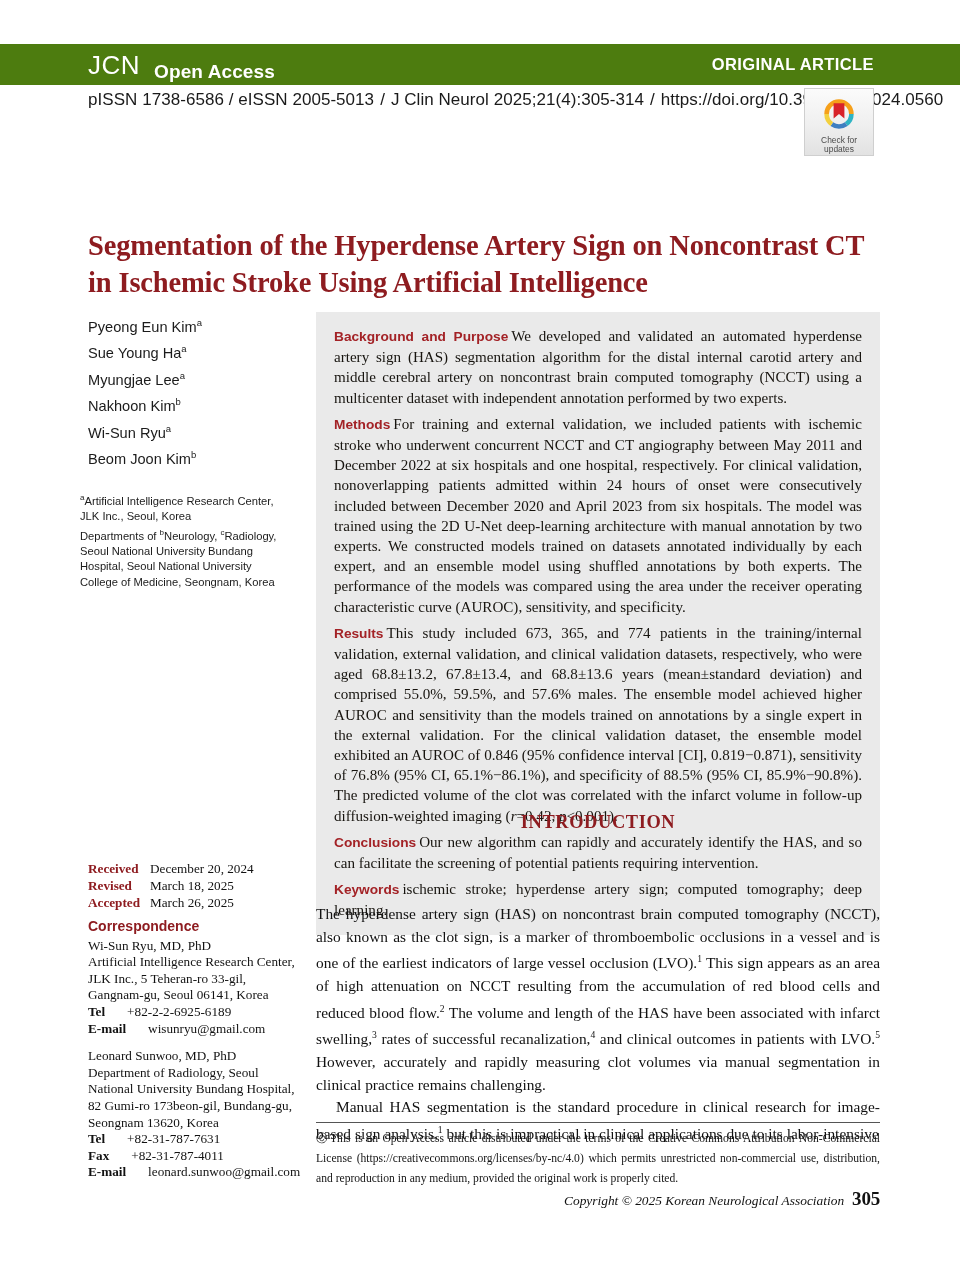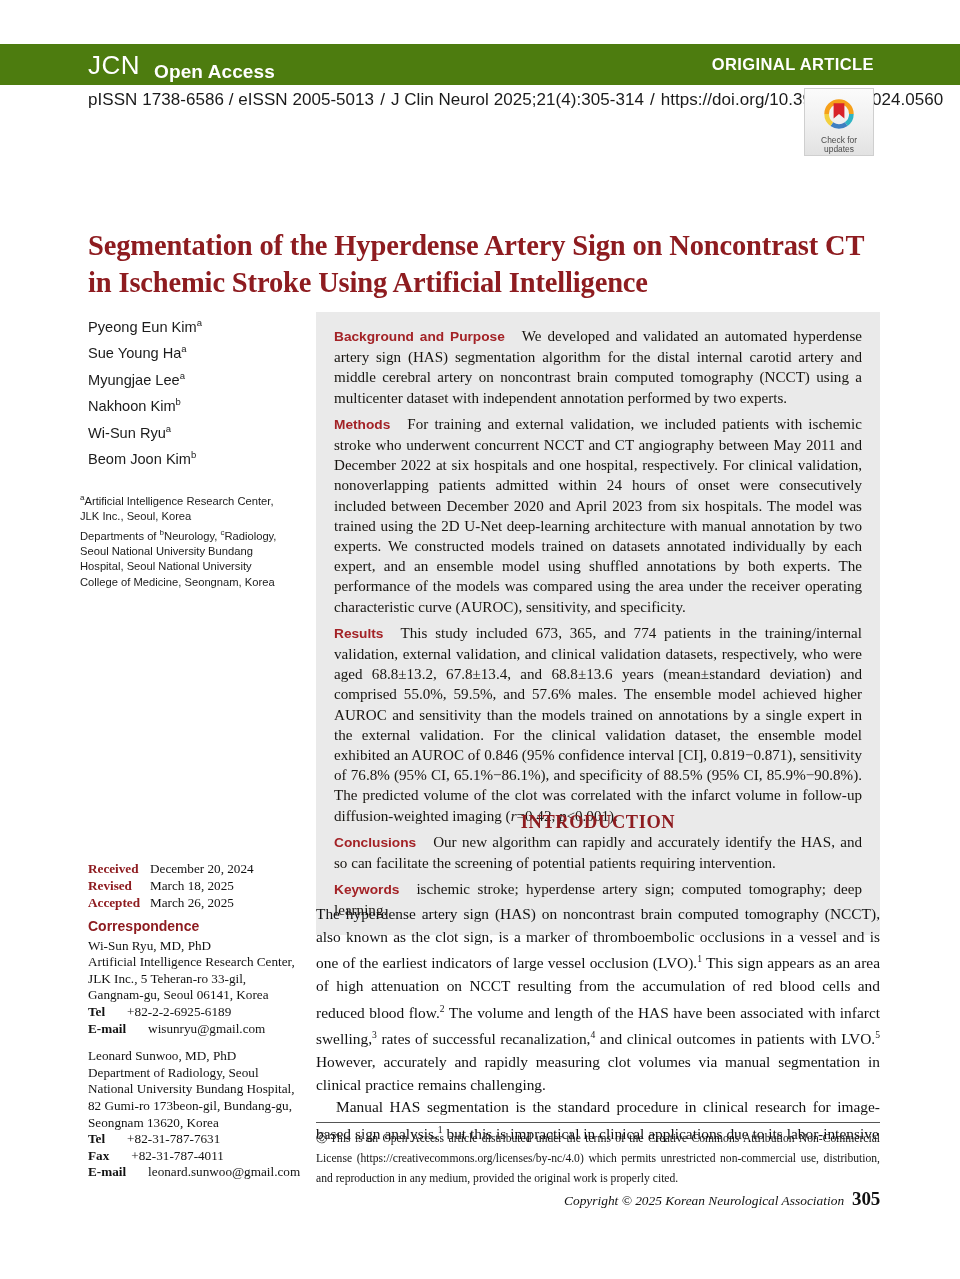--- a/index.html
+++ b/index.html
@@ -138,21 +138,21 @@
     text-align: justify;
     color: #17140f;
   }
   .abstract p { margin: 0 0 6px 0; }
   .abstract p:last-child { margin-bottom: 2px; }
   .ab-head {
     color: #a32226;
     font-family: "Liberation Sans", sans-serif;
     font-weight: bold;
     font-size: 13.7px;
-    margin-right: 17px;
+    margin-right: 3px;
   }
   .abstract i { font-style: italic; }
 
   
   .dates {
     position: absolute;
     left: 88px; top: 860px;
     width: 215px;
     font-size: 13.2px;
     line-height: 17.2px;

